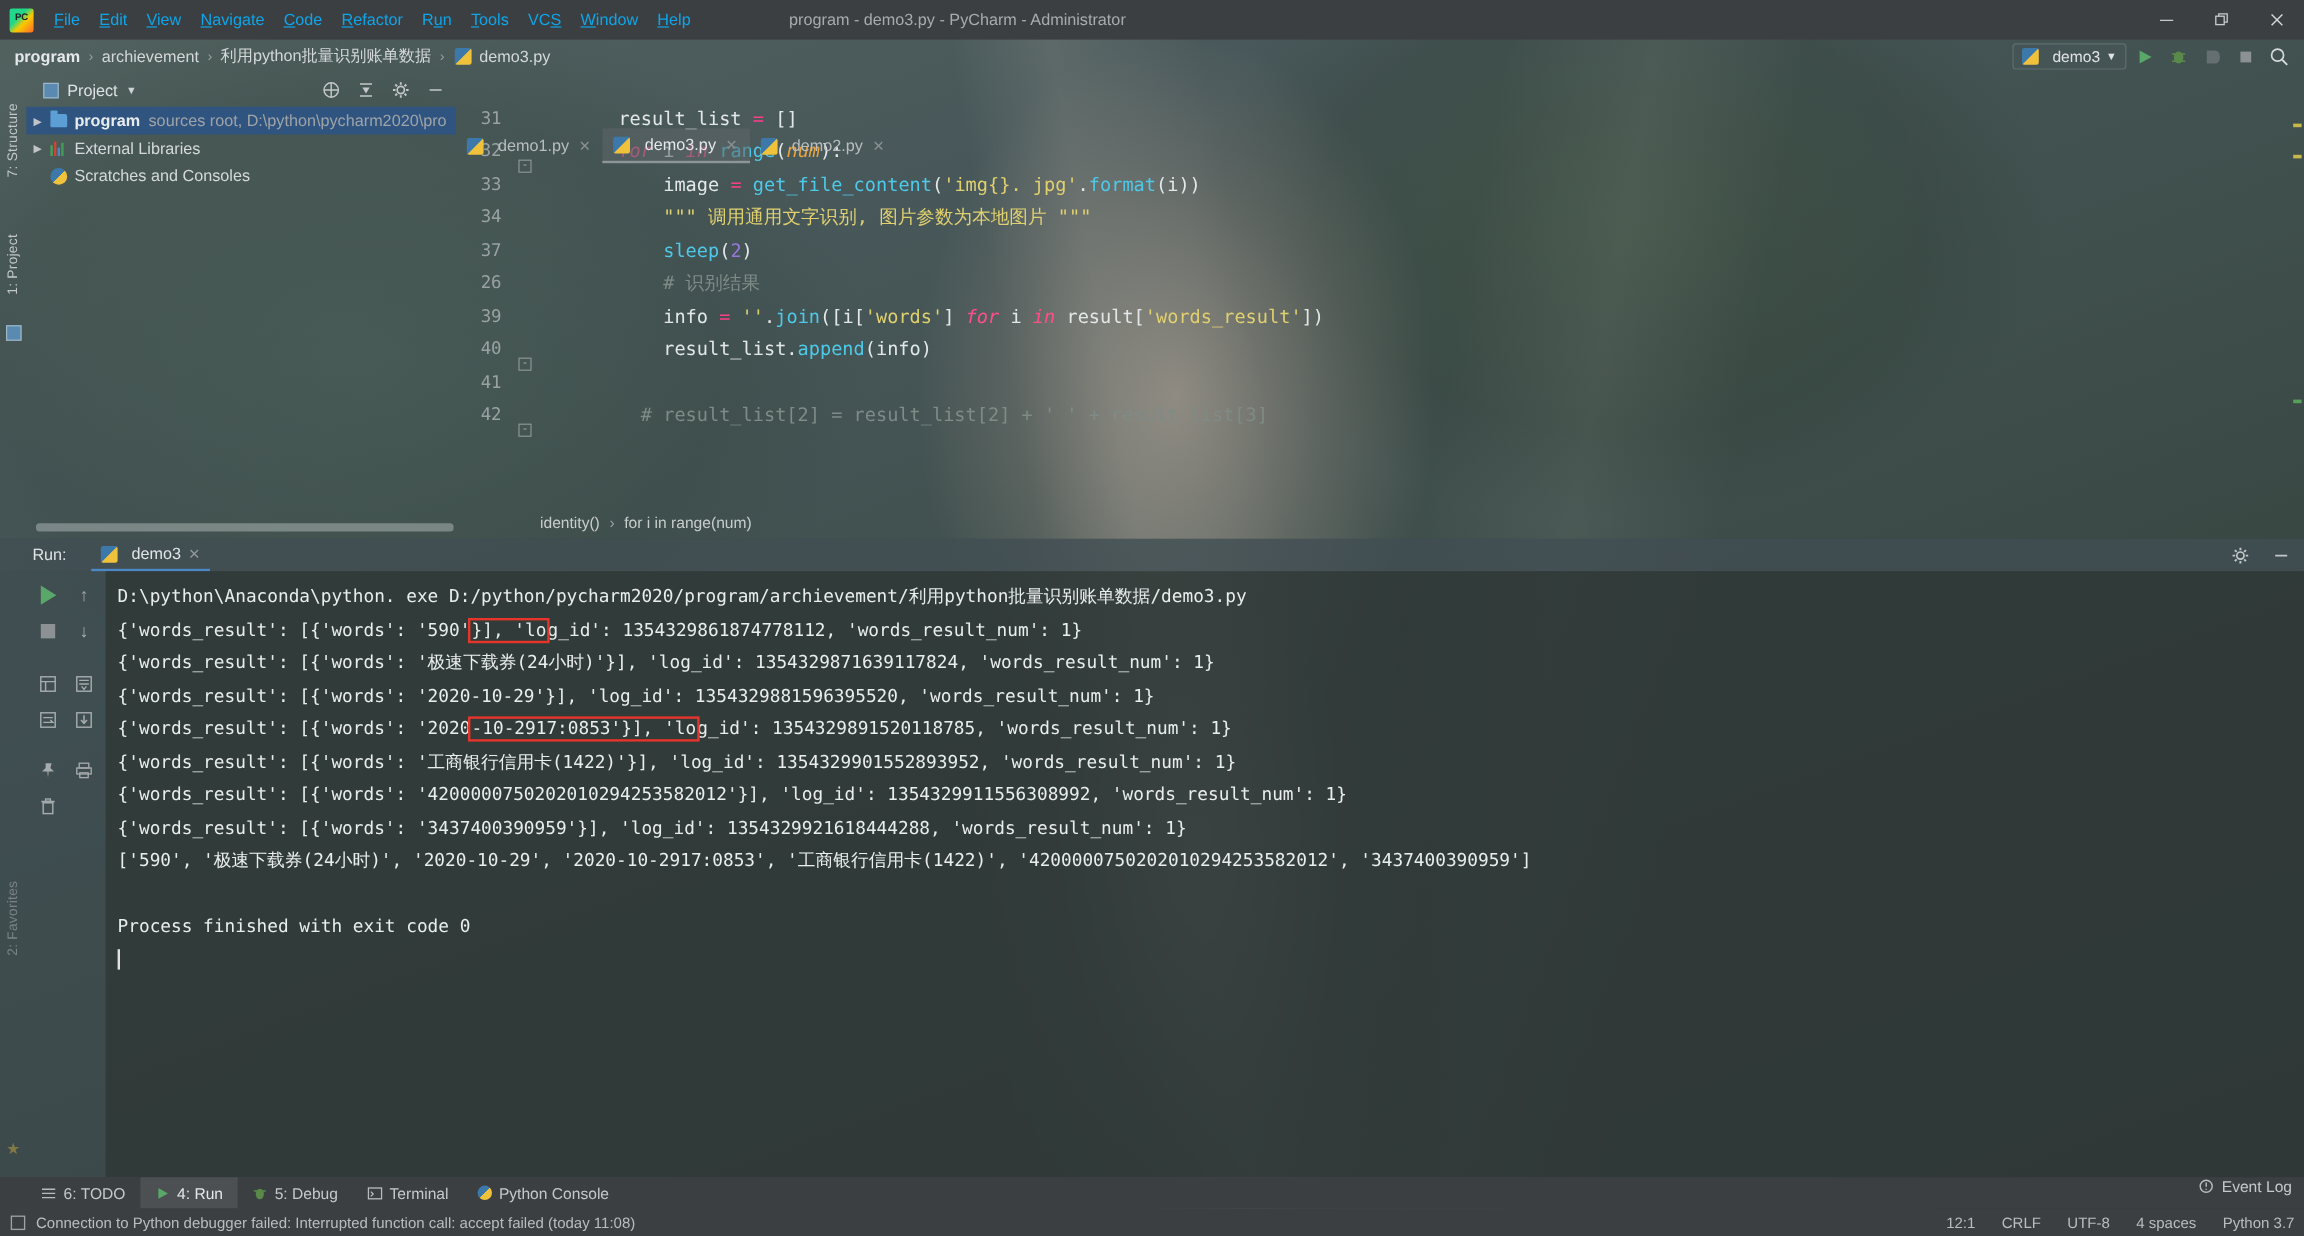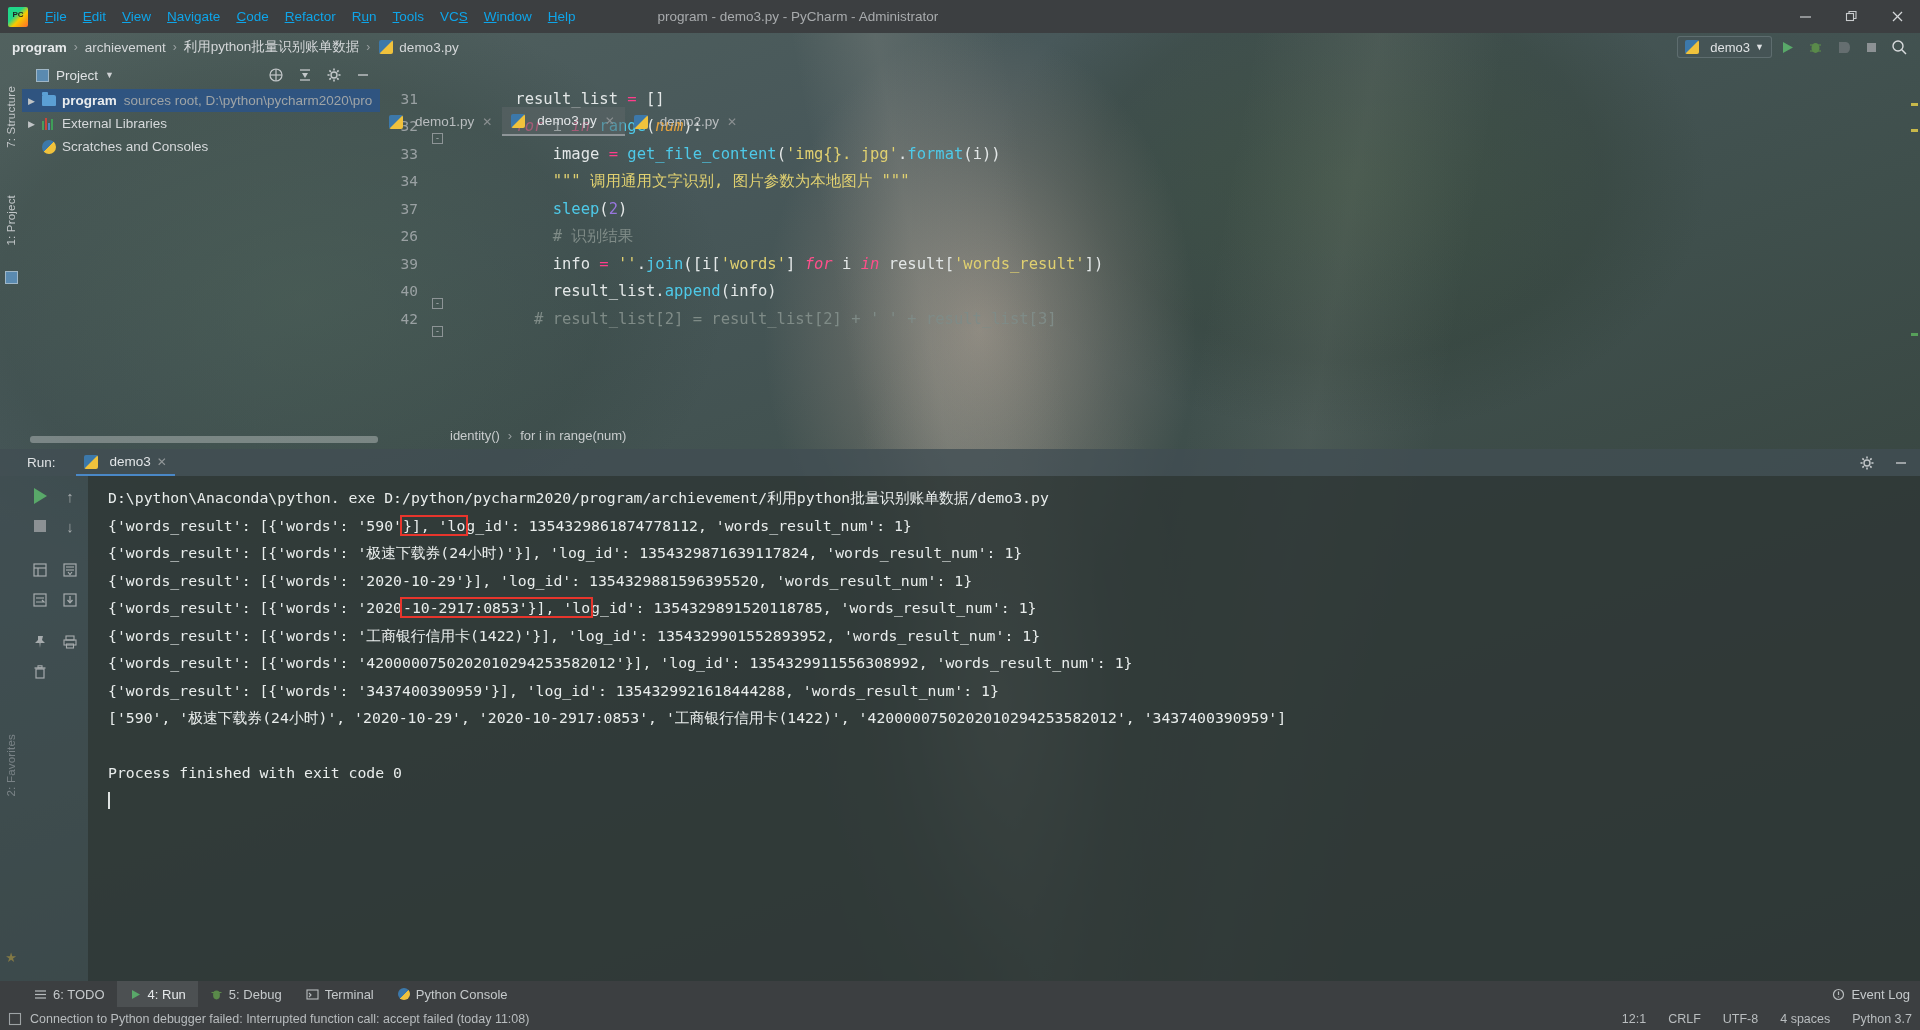--- a/index.html
+++ b/index.html
@@ -157,37 +157,37 @@
   #run-head .rlabel{margin-left:27px;color:#dfe2e4;font-size:13.5px;}
   #run-tab{
     display:flex;align-items:center;gap:6px;margin-left:20px;height:27px;padding:0 8px;
     color:#e2e5e7;font-size:13.5px;border-bottom:2px solid #4a88c7;
   }
   #run-head-right{position:absolute;right:6px;top:0;height:27px;display:flex;align-items:center;gap:8px;}
   #console{
     position:absolute;left:88px;top:27px;right:0;bottom:0;
     background:rgba(44,52,50,0.72);
     font-family:"DejaVu Sans Mono","Liberation Mono",monospace;
-    font-size:14.8px;color:#e9edec;padding:8px 0 0 20px;overflow:hidden;
+    font-size:14.8px;color:#e9edec;padding:8px 0 0 10px;overflow:hidden;
   }
   .cline{height:27.5px;white-space:pre;line-height:27.5px;position:relative;}
   .redbox{outline:2px solid #e8352c;padding:0 1px;}
   #caret-blk{display:inline-block;width:2px;height:17px;background:#dfe3e2;vertical-align:-3px;}
   
   #run-left{position:absolute;left:22px;top:27px;width:66px;bottom:0;display:flex;flex-direction:column;align-items:center;padding-top:6px;gap:2px;}
   .rbtn{width:30px;height:28px;display:flex;align-items:center;justify-content:center;}
   .rrow{display:flex;}
   .tri-run{width:0;height:0;border-left:13px solid #59a869;border-top:8px solid transparent;border-bottom:8px solid transparent;}
   .sq-stop{width:12px;height:12px;background:#8c9194;}
   .arw{color:#a6abad;font-size:15px;}
 
   
   #bottombar{
     position:absolute;left:0;top:981px;width:1920px;height:26px;z-index:40;
-    background:#3c3f41;display:flex;align-items:center;padding-left:22px;gap:0;
+    background:#3c3f41;display:flex;padding-left:22px;gap:0;
   }
   .bbtn{display:flex;align-items:center;gap:6px;padding:0 12px;height:26px;color:#c5c9cb;font-size:13px;white-space:nowrap;}
   .bbtn.active{background:#4c5052;color:#e6e9eb;}
   #bottombar-right{position:absolute;right:10px;display:flex;align-items:center;gap:6px;color:#c5c9cb;font-size:13px;}
 
   
   #statusbar{
     position:absolute;left:0;top:1007px;width:1920px;height:23px;z-index:40;
     background:#3c3f41;display:flex;align-items:center;padding-left:8px;color:#b9bdbf;font-size:12.5px;
   }
@@ -389,20 +389,21 @@
 <div id="editor">
   <div id="code-lines">
       <div class="code-line"><span class="ln">31</span><span class="gutter"></span><span class="codetext"><span class="plain">    result_list </span><span class="op">=</span><span class="plain"> []</span></span></div>
       <div class="code-line"><span class="ln">32</span><span class="gutter"><span class="fold">-</span></span><span class="codetext"><span class="plain">    </span><span class="kw">for</span><span class="plain"> i </span><span class="kw">in</span><span class="plain"> </span><span class="fn">range</span><span class="plain">(</span><span class="param">num</span><span class="plain">):</span></span></div>
       <div class="code-line"><span class="ln">33</span><span class="gutter"></span><span class="codetext"><span class="plain">        image </span><span class="op">=</span><span class="plain"> </span><span class="fn">get_file_content</span><span class="plain">(</span><span class="str">'img{}. jpg'</span><span class="plain">.</span><span class="fn">format</span><span class="plain">(i))</span></span></div>
       <div class="code-line"><span class="ln">34</span><span class="gutter"></span><span class="codetext"><span class="str">        """ 调用通用文字识别, 图片参数为本地图片 """</span></span></div>
       <div class="code-line"><span class="ln">37</span><span class="gutter"></span><span class="codetext"><span class="plain">        </span><span class="fn">sleep</span><span class="plain">(</span><span class="num">2</span><span class="plain">)</span></span></div>
       <div class="code-line"><span class="ln">26</span><span class="gutter"></span><span class="codetext"><span class="cmt">        # 识别结果</span></span></div>
       <div class="code-line"><span class="ln">39</span><span class="gutter"></span><span class="codetext"><span class="plain">        info </span><span class="op">=</span><span class="plain"> </span><span class="str">''</span><span class="plain">.</span><span class="fn">join</span><span class="plain">([i[</span><span class="str">'words'</span><span class="plain">] </span><span class="kw">for</span><span class="plain"> i </span><span class="kw">in</span><span class="plain"> result[</span><span class="str">'words_result'</span><span class="plain">])</span></span></div>
       <div class="code-line"><span class="ln">40</span><span class="gutter"><span class="fold">-</span></span><span class="codetext"><span class="plain">        result_list.</span><span class="fn">append</span><span class="plain">(info)</span></span></div>
+      <div class="code-line"><span class="ln">41</span><span class="gutter"></span><span class="codetext"><span class="plain"></span></span></div>
       <div class="code-line"><span class="ln">42</span><span class="gutter"><span class="fold">-</span></span><span class="codetext"><span class="cmt">      # result_list[2] = result_list[2] + ' ' + result_list[3]</span></span></div>
     </div>
   <div id="right-gutter">
     <div class="mark" style="top:18px;background:#c8b84a"></div>
     <div class="mark" style="top:44px;background:#c8b84a"></div>
     <div class="mark" style="top:248px;background:#57a05a"></div>
   </div>
 </div>
 
 <div id="breadcrumb2">

